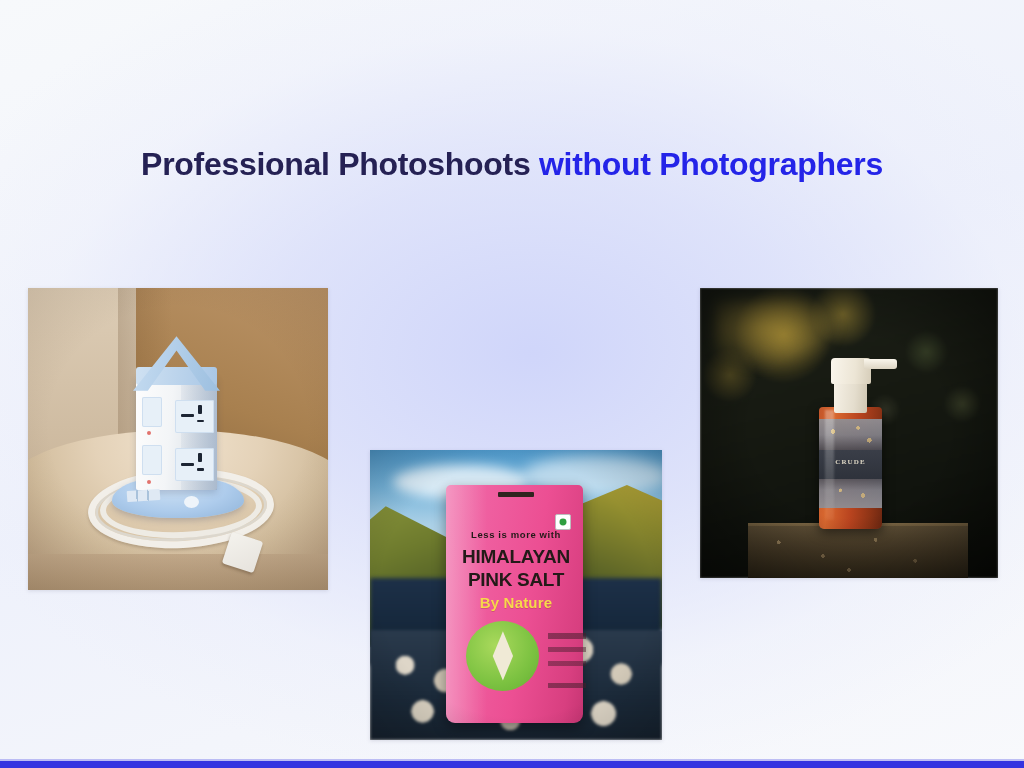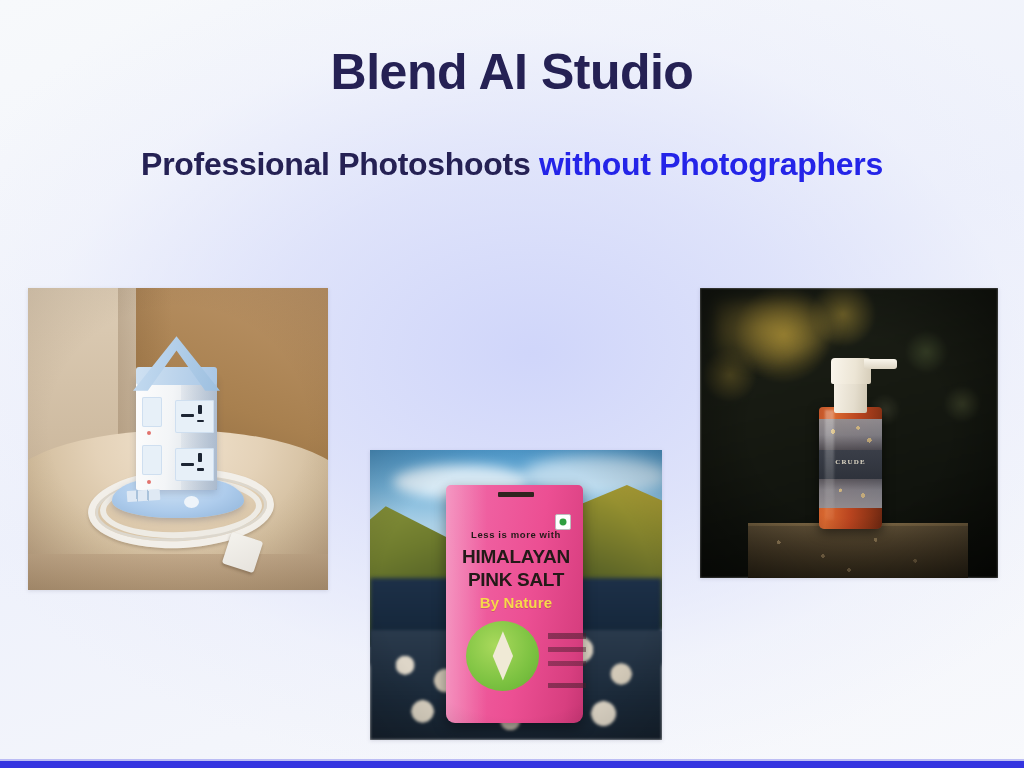--- a/index.html
+++ b/index.html
@@ -226,23 +226,20 @@
   #bottom-bar { position:absolute; left:0; bottom:0; width:1024px; height:7px;
     background:#3434e0; }
   #bottom-bar-hi { position:absolute; left:0; bottom:7px; width:1024px; height:2px;
     background:rgba(120,120,235,.45); }
 </style>
 </head>
 <body>
 
 <div id="slide">
 
-  <div class="title-wrap">
-    <div class="title">Blend AI Studio</div>
-  </div>
 
   <div class="subtitle-wrap">
     <div class="subtitle"><span class="sub-dark">Professional Photoshoots </span><span class="sub-blue">without Photographers</span></div>
   </div>
 
   <div class="photo" id="photo-1" title="White and light-blue vertical extension power strip tower with carry handle and coiled white cable, on a beige round podium against a tan backdrop">
     <div class="scene">
       <div class="p1-bg"></div>
       <div class="p1-wallL"></div>
       <div class="p1-wallR"></div>

